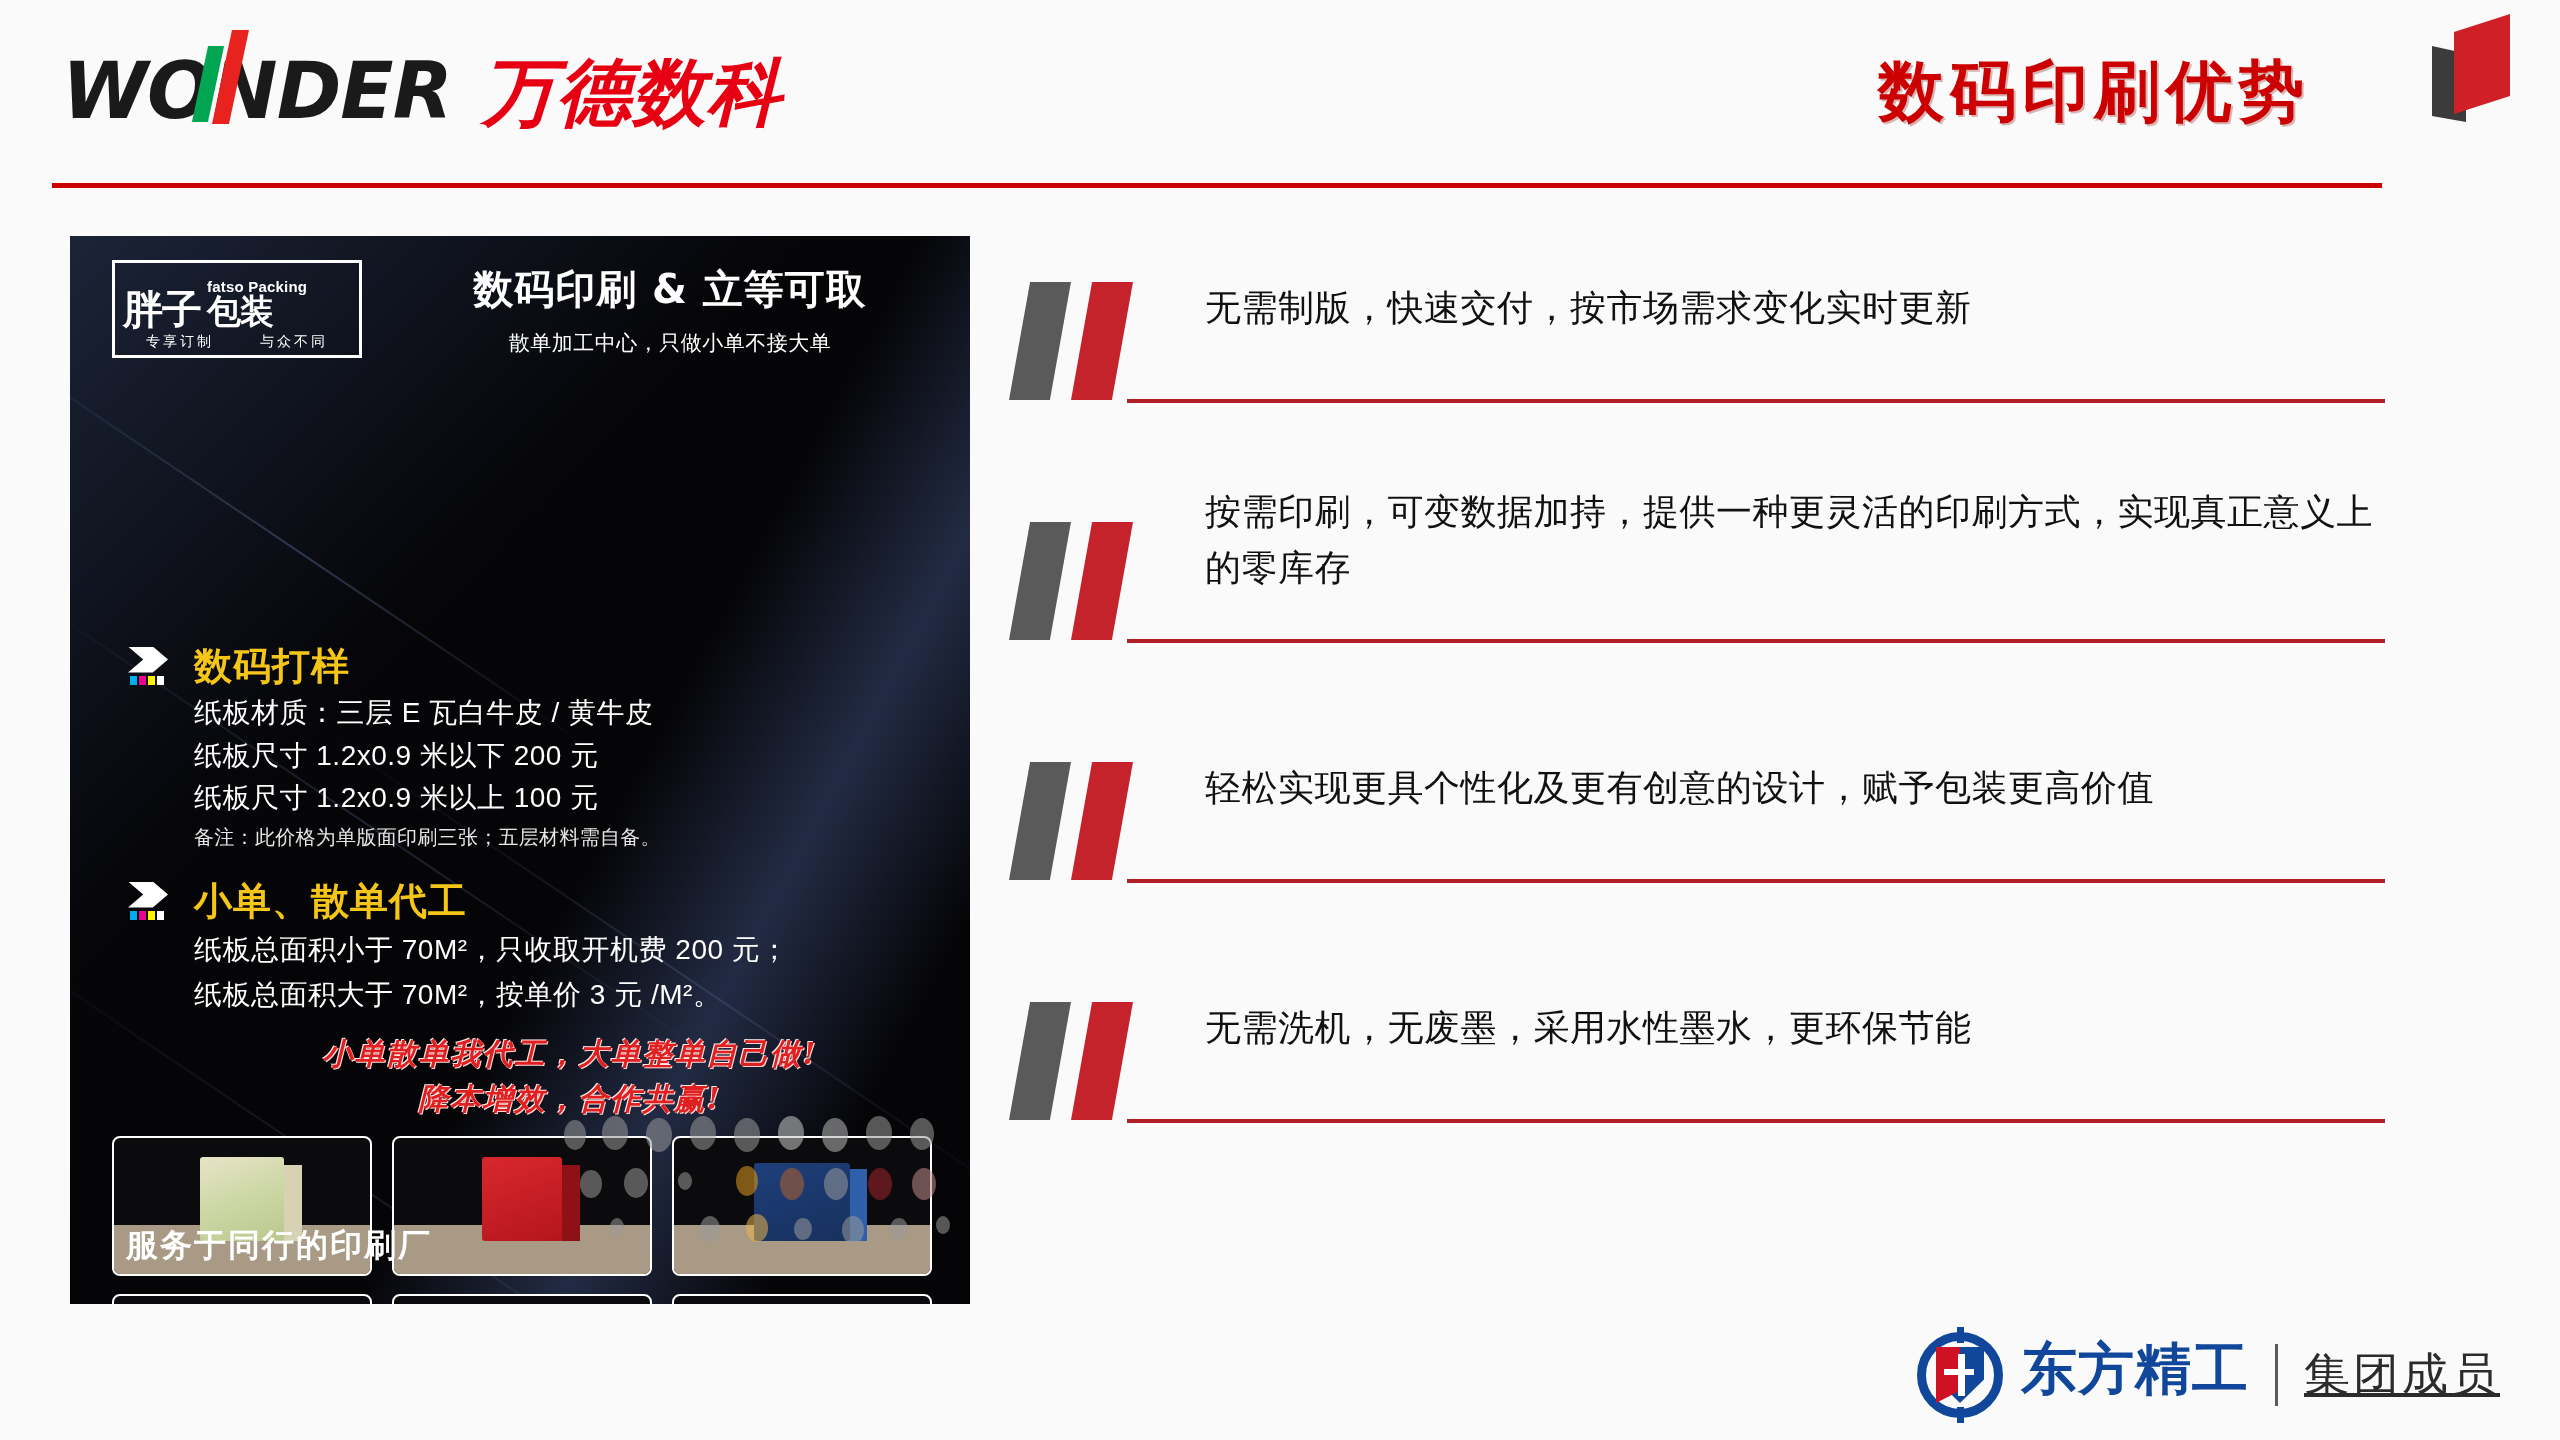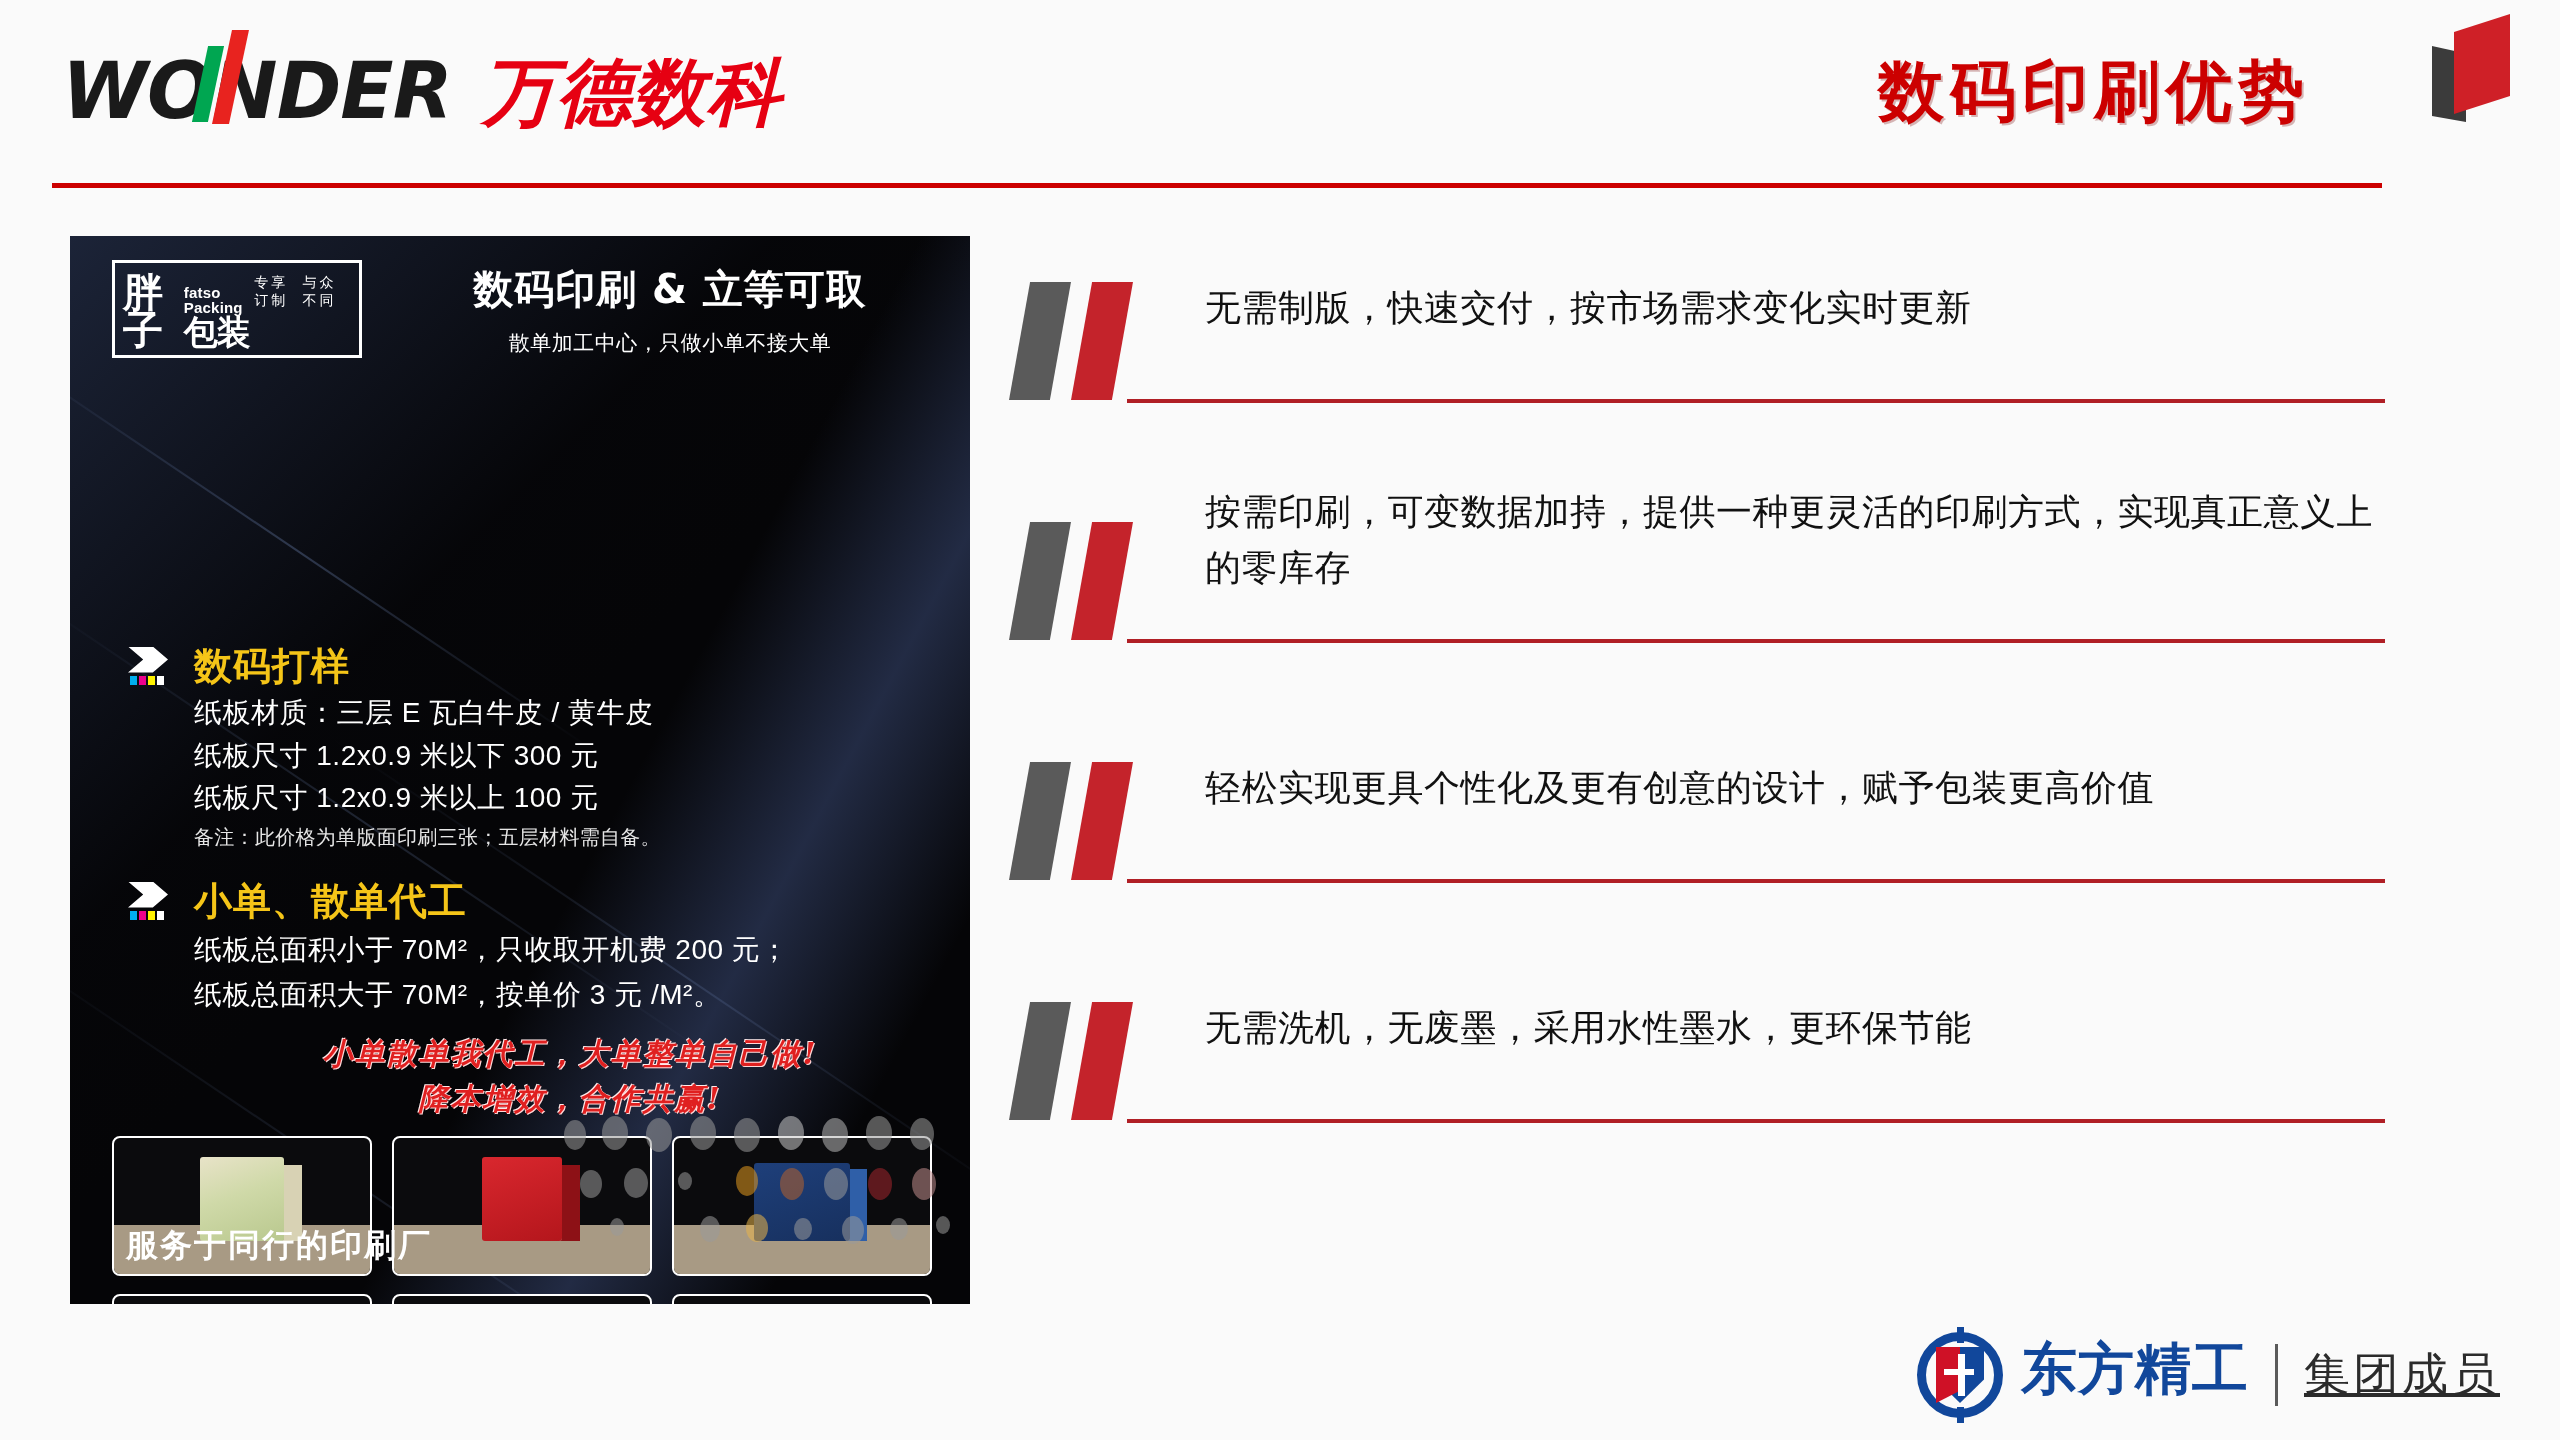--- a/index.html
+++ b/index.html
@@ -77,22 +77,22 @@
   }
   .poster-streak {
     position: absolute; background: linear-gradient(90deg, rgba(120,150,210,0) 0%, rgba(140,170,230,0.55) 50%, rgba(120,150,210,0) 100%);
     height: 2px; transform-origin: left center; pointer-events: none;
   }
 
   
   .poster-head { position: absolute; left: 0; top: 0; width: 900px; height: 150px; }
   .fatso-logo {
     position: absolute; left: 42px; top: 24px; width: 250px; height: 98px;
-    border: 3px solid #ffffff; padding: 6px 8px;
-    display: flex; flex-direction: row; 
+    border: 3px solid #ffffff; padding: 16px 8px;
+    display: flex; flex-direction: column; 
   }
   .fatso-top { display: flex; align-items: flex-end; gap: 6px; }
   .fatso-cn1 {
     font-size: 40px; font-weight: 700; color: #ffffff; line-height: 0.95;
     font-family: "DejaVu Sans", sans-serif; letter-spacing: -1px;
   }
   .fatso-right { display: flex; flex-direction: column; line-height: 1; }
   .fatso-en { font-size: 15px; color: #ffffff; font-weight: 700; letter-spacing: 0.2px; }
   .fatso-cn2 { font-size: 34px; font-weight: 700; color: #ffffff; letter-spacing: -1px; font-family: "DejaVu Sans", sans-serif; }
   .fatso-sub {
@@ -270,21 +270,21 @@
         <span class="arrow-icon">
           <span class="ab"></span>
           <span class="dot d1"></span>
             <span class="dot d2"></span>
             <span class="dot d3"></span>
             <span class="dot d4"></span>
         </span>
         <span>数码打样</span>
       </div>
       <div class="p-line">纸板材质：三层 E 瓦白牛皮 / 黄牛皮</div>
-      <div class="p-line">纸板尺寸 1.2x0.9 米以下 300 元</div>
+      <div class="p-line">纸板尺寸 1.2x0.9 米以下 200 元</div>
       <div class="p-line">纸板尺寸 1.2x0.9 米以上 100 元</div>
       <div class="p-note">备注：此价格为单版面印刷三张；五层材料需自备。</div>
     </div>
 
     <div class="p-sec p-sec-2">
       <div class="p-sec-title">
         <span class="arrow-icon">
           <span class="ab"></span>
           <span class="dot d1"></span>
             <span class="dot d2"></span>

